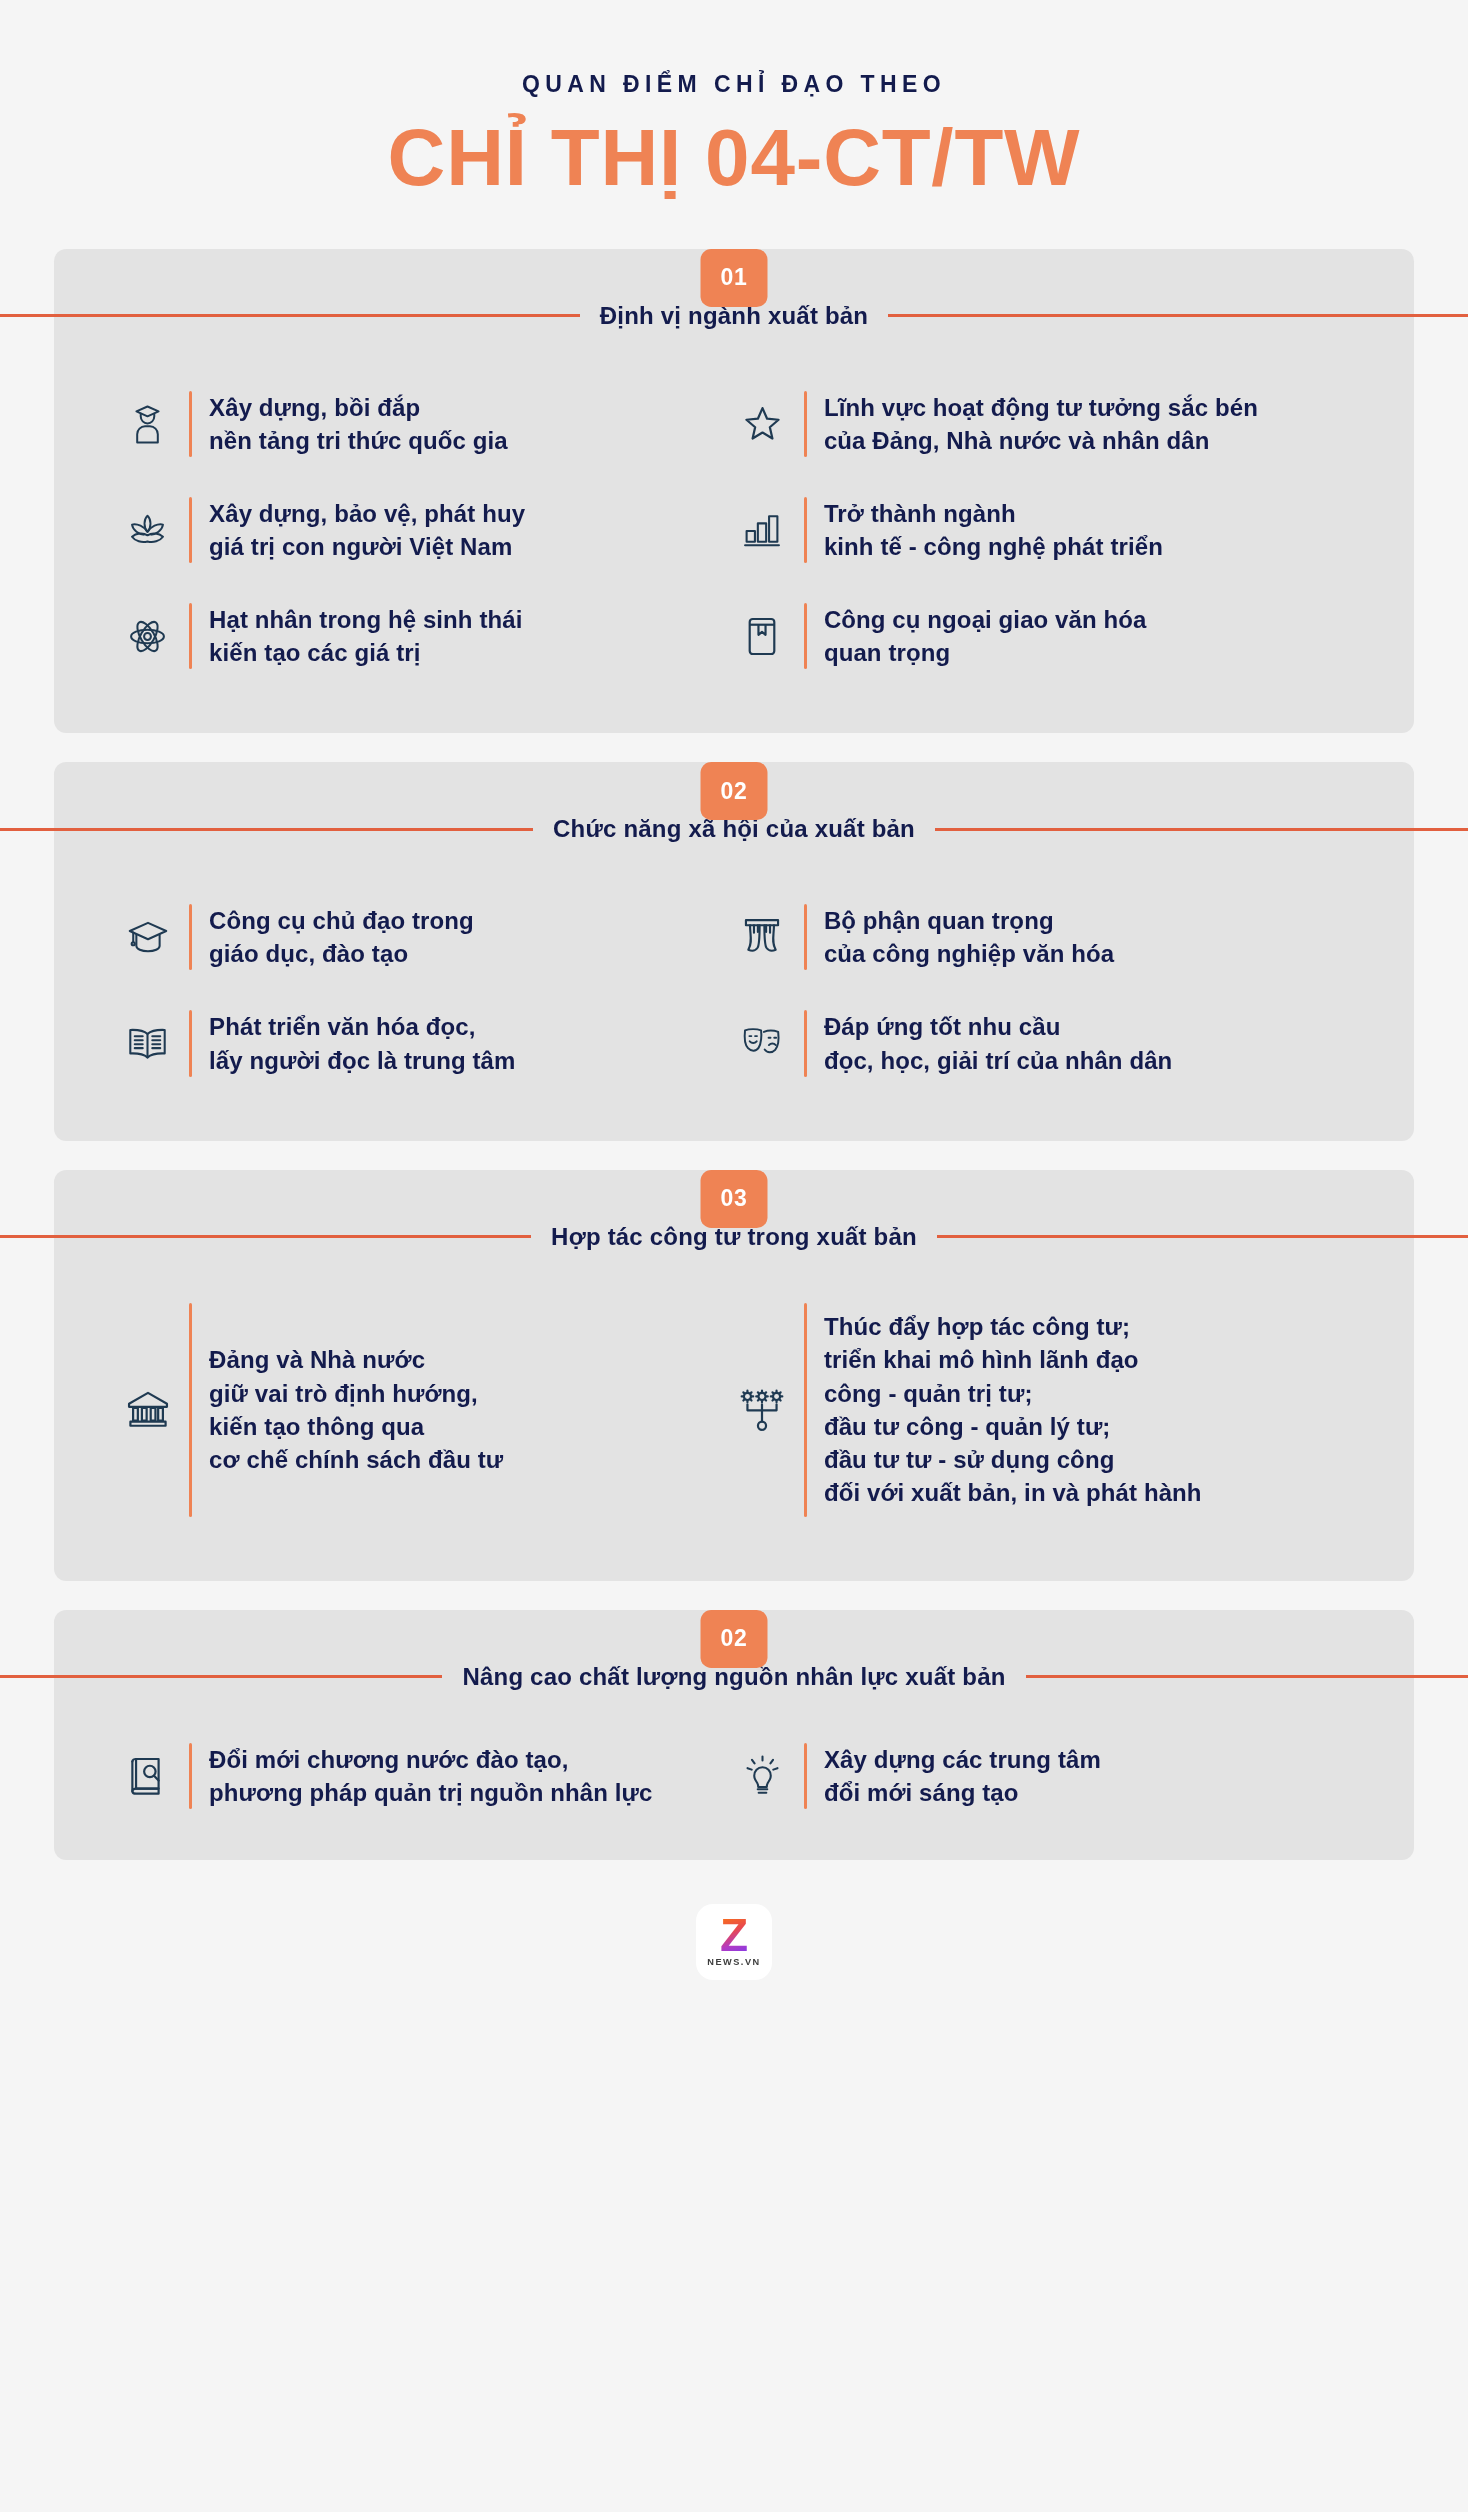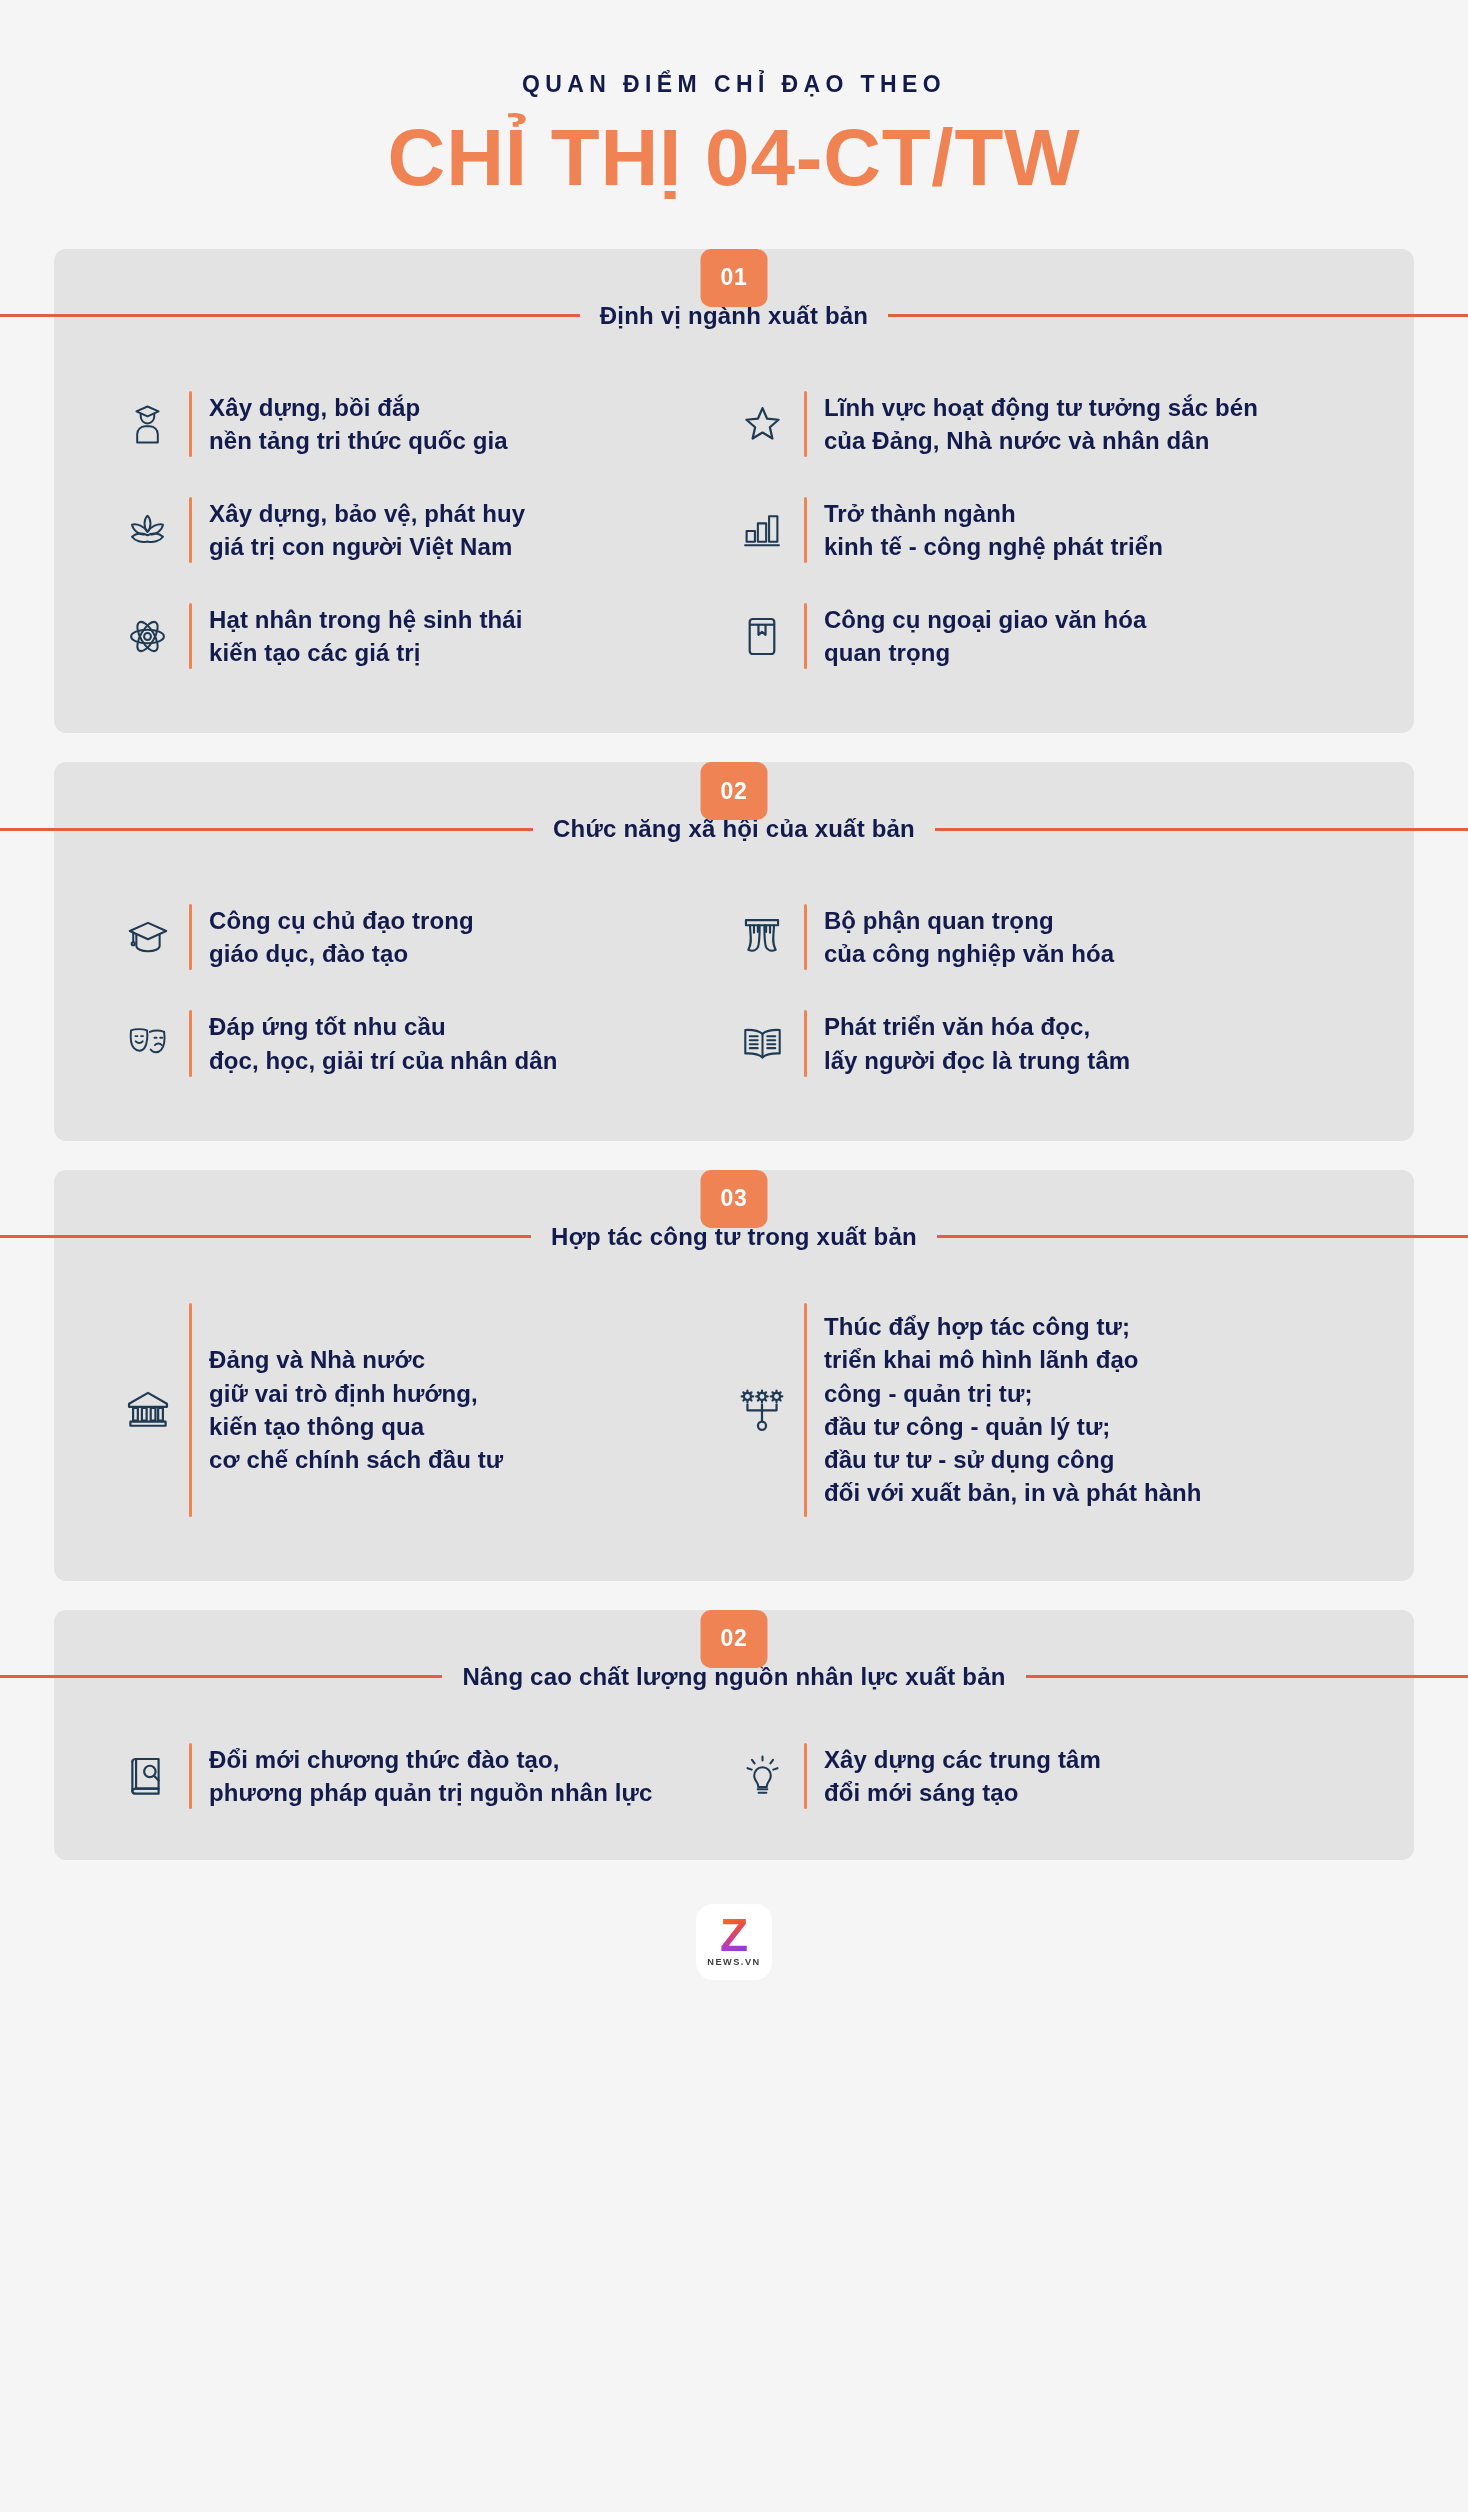--- a/index.html
+++ b/index.html
@@ -304,43 +304,43 @@
               <path d="M6.3 4.8v4.4M8.6 4.8v4M13.4 4.8v4M15.7 4.8v4.4"></path>
             </svg>
         </span>
         <span class="item-bar"></span>
         <span class="item-text">Bộ phận quan trọng
 của công nghiệp văn hóa</span>
       </div>
 
       <div class="item">
         <span class="item-icon">
+          <svg width="43" height="37" viewBox="0 0 26 22" fill="none" stroke="currentColor" stroke-width="1.25" stroke-linejoin="round" stroke-linecap="round">
+              <path d="M13 5.2C11 3.4 7.4 2.6 2.6 2.8v14.2c4.8-.2 8.4.6 10.4 2.4 2-1.8 5.6-2.6 10.4-2.4V2.8c-4.8-.2-8.4.6-10.4 2.4Z"></path>
+              <path d="M13 5.2v14.2"></path>
+              <path d="M5.3 6.6h4.8M5.3 9h4.8M5.3 11.4h4.8M5.3 13.8h4.8M15.9 6.6h4.8M15.9 9h4.8M15.9 11.4h4.8M15.9 13.8h4.8"></path>
+            </svg>
+        </span>
+        <span class="item-bar"></span>
+        <span class="item-text">Phát triển văn hóa đọc,
+lấy người đọc là trung tâm</span>
+      </div>
+
+      <div class="item">
+        <span class="item-icon">
           <svg width="44" height="37" viewBox="0 0 28 22" fill="none" stroke="currentColor" stroke-width="1.25" stroke-linejoin="round" stroke-linecap="round">
               <path d="M13.4 2.6C10.6 1.6 6 1.6 3.2 2.6c-.5 4.4-.4 8.8 1.9 11.4 1.9 2.1 5.2 2.1 6.7-.2 1.8-2.7 2-8.2 1.6-11.2Z"></path>
               <path d="M6 6.3h1.2M9.6 6.3h1.2M6.2 9.6c1.3 1.4 3.1 1.4 4.4 0"></path>
               <path d="M15.2 3.6c2.6-1 6.5-.9 9.1 0 .5 4.4.4 8.8-1.9 11.4-1.9 2.1-5.2 2.1-6.7-.2"></path>
               <path d="M18.2 7.4h1.2M21.8 7.4h1.2M18.4 12c1.3-1.4 3.1-1.4 4.4 0"></path>
             </svg>
         </span>
         <span class="item-bar"></span>
         <span class="item-text">Đáp ứng tốt nhu cầu
 đọc, học, giải trí của nhân dân</span>
-      </div>
-
-      <div class="item">
-        <span class="item-icon">
-          <svg width="43" height="37" viewBox="0 0 26 22" fill="none" stroke="currentColor" stroke-width="1.25" stroke-linejoin="round" stroke-linecap="round">
-              <path d="M13 5.2C11 3.4 7.4 2.6 2.6 2.8v14.2c4.8-.2 8.4.6 10.4 2.4 2-1.8 5.6-2.6 10.4-2.4V2.8c-4.8-.2-8.4.6-10.4 2.4Z"></path>
-              <path d="M13 5.2v14.2"></path>
-              <path d="M5.3 6.6h4.8M5.3 9h4.8M5.3 11.4h4.8M5.3 13.8h4.8M15.9 6.6h4.8M15.9 9h4.8M15.9 11.4h4.8M15.9 13.8h4.8"></path>
-            </svg>
-        </span>
-        <span class="item-bar"></span>
-        <span class="item-text">Phát triển văn hóa đọc,
-lấy người đọc là trung tâm</span>
       </div>
 
     </div>
   </div>
 </div>
 
 <div class="section sec3" style="margin-top:29px;">
   <div class="section-badge">03</div>
   <div class="section-card">
     <div class="rule-row">
@@ -409,21 +409,21 @@
           <svg width="37" height="41" viewBox="0 0 22 24" fill="none" stroke="currentColor" stroke-width="1.3" stroke-linejoin="round" stroke-linecap="round">
               <path d="M4.2 2.2h13.4v17.6H4.2Z"></path>
               <path d="M4.2 19.8c-1.2 0-2.2.5-2.2 1.5s1 1.5 2.2 1.5h13.4v-3Z"></path>
               <path d="M2 3.7c0-1 1-1.5 2.2-1.5"></path>
               <path d="M2 3.7v17.6"></path>
               <circle cx="12.4" cy="9.6" r="3.4"></circle>
               <path d="M14.9 12.2 17.6 15"></path>
             </svg>
         </span>
         <span class="item-bar"></span>
-        <span class="item-text">Đổi mới chương thức đào tạo,
+        <span class="item-text">Đổi mới chương nước đào tạo,
 phương pháp quản trị nguồn nhân lực</span>
       </div>
 
       <div class="item">
         <span class="item-icon">
           <svg width="35" height="43" viewBox="0 0 22 26" fill="none" stroke="currentColor" stroke-width="1.3" stroke-linejoin="round" stroke-linecap="round">
               <path d="M11 1v2.6M4.4 3.2 6 5.4M17.6 3.2 16 5.4M1.6 8.4l2.6.9M20.4 8.4l-2.6.9"></path>
               <path d="M11 7.8c-3.1 0-5.2 2.4-5.2 5.3 0 2.2 1.2 3.4 1.9 4.6.5.9.6 1.7.6 2.5h5.4c0-.8.1-1.6.6-2.5.7-1.2 1.9-2.4 1.9-4.6 0-2.9-2.1-5.3-5.2-5.3Z"></path>
               <path d="M8 21.6h6M8.6 23.8h4.8"></path>
             </svg>

